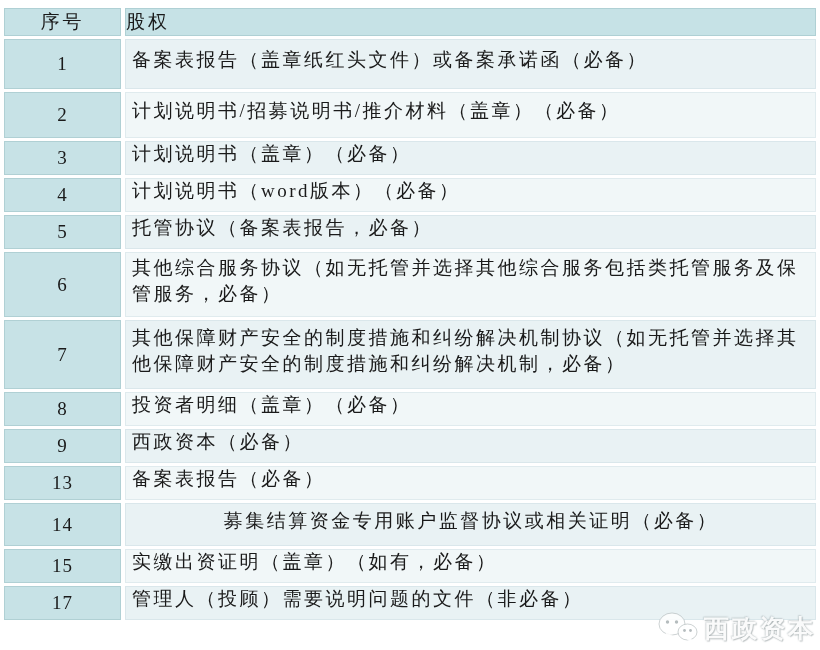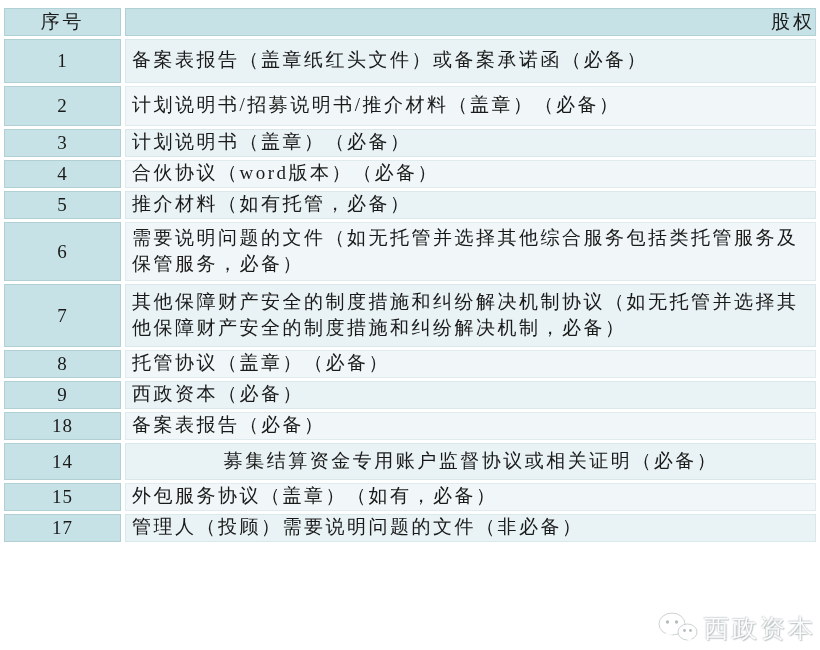--- a/index.html
+++ b/index.html
@@ -36,25 +36,25 @@
     letter-spacing:1px;
     box-shadow:inset 0 0 0 1px rgba(122,166,172,0.30);
   }
   th.no-col, th.content-col{
     background:var(--header-bg);
     font-weight:normal;
     letter-spacing:3px;
     height:25px;
     box-shadow:inset 0 0 0 1px rgba(122,166,172,0.30);
   }
-  th.content-col{text-align:right;}
+  th.content-col{text-align:left;}
   td.text-cell{
     background:var(--row-bg-light);
     text-align:left;
-    padding:0 6px 2px 7px;
+    padding:0 6px 8px 7px;
     letter-spacing:2.5px;
     box-shadow:inset 0 0 0 1px rgba(150,185,192,0.18);
   }
   tr:nth-child(odd) td.text-cell{background:var(--row-bg-tinted);}
   tbody td{height:24px;}
   tr.r1 td{height:42px;}
   tr.r2 td{height:38px;}
   tr.r6 td{height:57px;}
   tr.r7 td{height:61px;}
   tr.r14 td{height:35px;text-align:center;}
@@ -65,21 +65,21 @@
     display:flex;
     align-items:center;
     gap:6px;
     opacity:0.88;
     pointer-events:none;
   }
   .wm-icon svg{display:block;}
   .wm-text{
     font-family:"Liberation Sans","DejaVu Sans",sans-serif;
     font-size:25px;
-    font-weight:normal;
+    font-weight:bold;
     letter-spacing:3px;
     color:rgba(255,255,255,0.95);
     text-shadow:0 0 2px rgba(140,150,152,0.65), 1px 1px 1px rgba(120,130,132,0.45), -1px -1px 1px rgba(170,180,182,0.35);
   }
 </style>
 </head>
 <body>
 
 <div class="page">
   <table class="doc-table">
@@ -97,53 +97,53 @@
       <tr class="r2">
         <td class="no-cell">2</td>
         <td class="text-cell">计划说明书/招募说明书/推介材料（盖章）（必备）</td>
       </tr>
       <tr>
         <td class="no-cell">3</td>
         <td class="text-cell">计划说明书（盖章）（必备）</td>
       </tr>
       <tr>
         <td class="no-cell">4</td>
-        <td class="text-cell">合伙协议（word版本）（必备）</td>
+        <td class="text-cell">计划说明书（word版本）（必备）</td>
       </tr>
       <tr>
         <td class="no-cell">5</td>
-        <td class="text-cell">推介材料（如有托管，必备）</td>
+        <td class="text-cell">托管协议（备案表报告，必备）</td>
       </tr>
       <tr class="r6">
         <td class="no-cell">6</td>
-        <td class="text-cell">需要说明问题的文件（如无托管并选择其他综合服务包括类托管服务及保管服务，必备）</td>
+        <td class="text-cell">其他综合服务协议（如无托管并选择其他综合服务包括类托管服务及保管服务，必备）</td>
       </tr>
       <tr class="r7">
         <td class="no-cell">7</td>
         <td class="text-cell">其他保障财产安全的制度措施和纠纷解决机制协议（如无托管并选择其他保障财产安全的制度措施和纠纷解决机制，必备）</td>
       </tr>
       <tr>
         <td class="no-cell">8</td>
-        <td class="text-cell">托管协议（盖章）（必备）</td>
+        <td class="text-cell">投资者明细（盖章）（必备）</td>
       </tr>
       <tr>
         <td class="no-cell">9</td>
         <td class="text-cell">西政资本（必备）</td>
       </tr>
       <tr>
-        <td class="no-cell">18</td>
+        <td class="no-cell">13</td>
         <td class="text-cell">备案表报告（必备）</td>
       </tr>
       <tr class="r14">
         <td class="no-cell">14</td>
         <td class="text-cell">募集结算资金专用账户监督协议或相关证明（必备）</td>
       </tr>
       <tr>
         <td class="no-cell">15</td>
-        <td class="text-cell">外包服务协议（盖章）（如有，必备）</td>
+        <td class="text-cell">实缴出资证明（盖章）（如有，必备）</td>
       </tr>
       <tr>
         <td class="no-cell">17</td>
         <td class="text-cell">管理人（投顾）需要说明问题的文件（非必备）</td>
       </tr>
 
     </tbody>
   </table>
 
   <div class="watermark">

